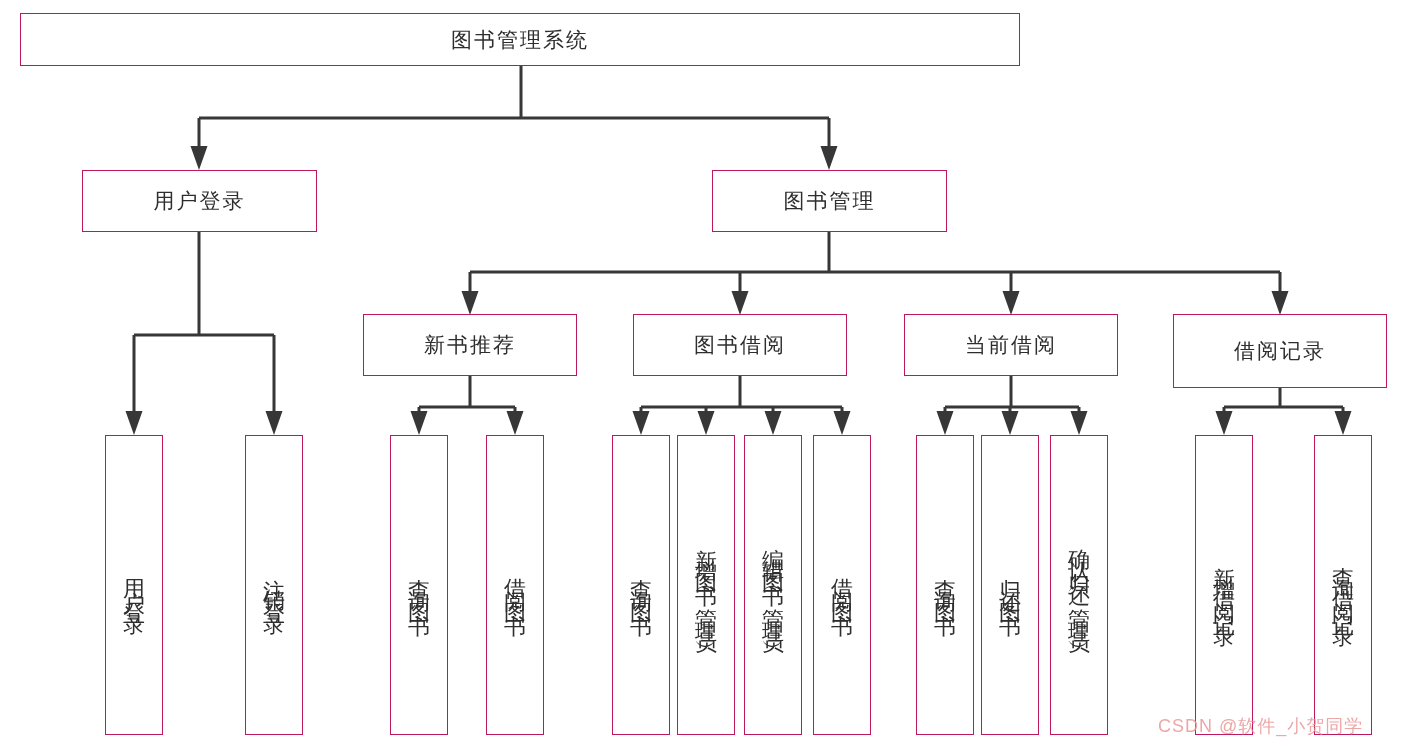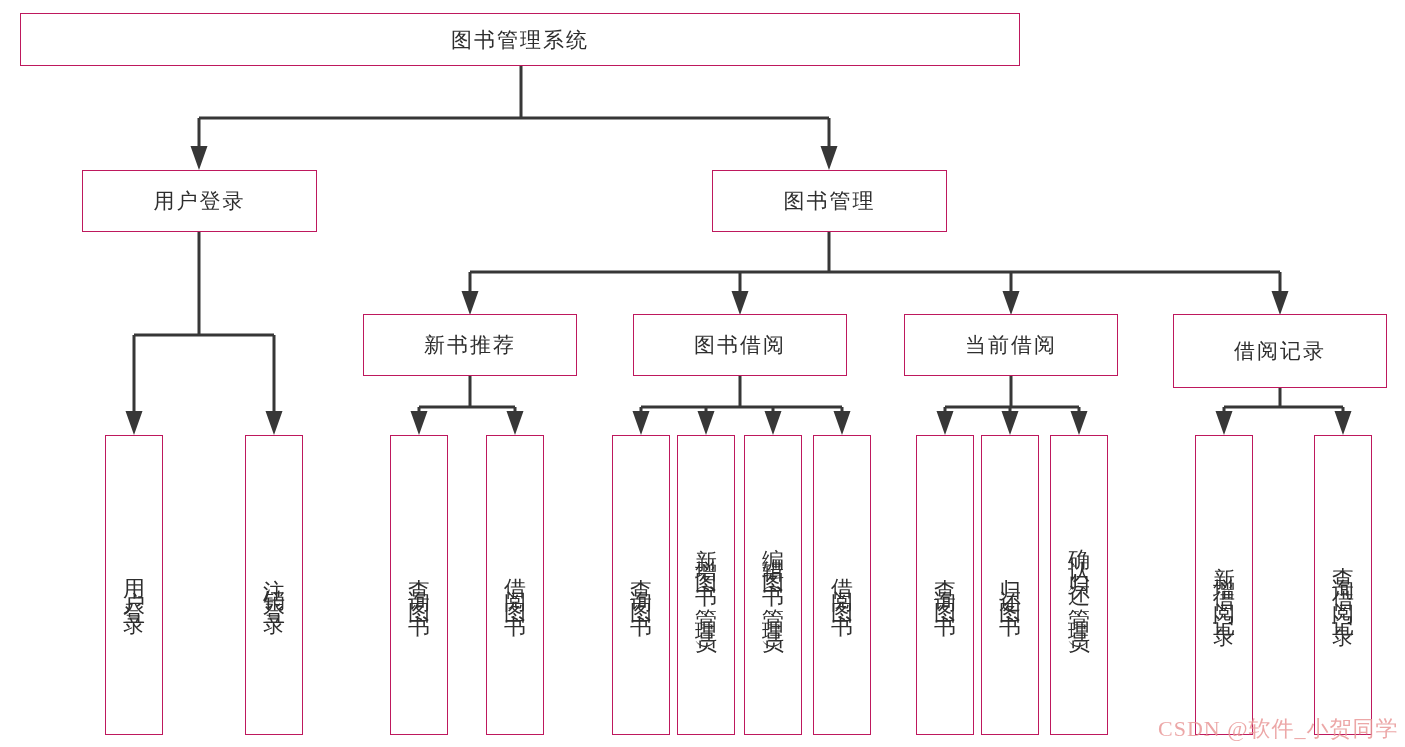--- a/index.html
+++ b/index.html
@@ -36,25 +36,24 @@
     writing-mode: vertical-rl;
     text-orientation: mixed;
     font-size: 22px;
     line-height: 1;
     letter-spacing: 12px;
   }
   .watermark {
     position: absolute;
     left: 1158px;
     top: 714px;
-    font-size: 22px;
+    font-size: 18px;
     letter-spacing: 1px;
     color: rgba(233, 152, 152, 0.85);
     white-space: nowrap;
-    font-family: Liberation Serif, serif;
   }
 </style>
 </head>
 <body>
 
 <div class="canvas">
 
   <svg class="wires" viewBox="0 0 1405 747" xmlns="http://www.w3.org/2000/svg">
 
     <path d="M521 66 V118 M199 118 H829 M199 118 V148 M829 118 V148" stroke="#373737" stroke-width="3" fill="none"></path>

